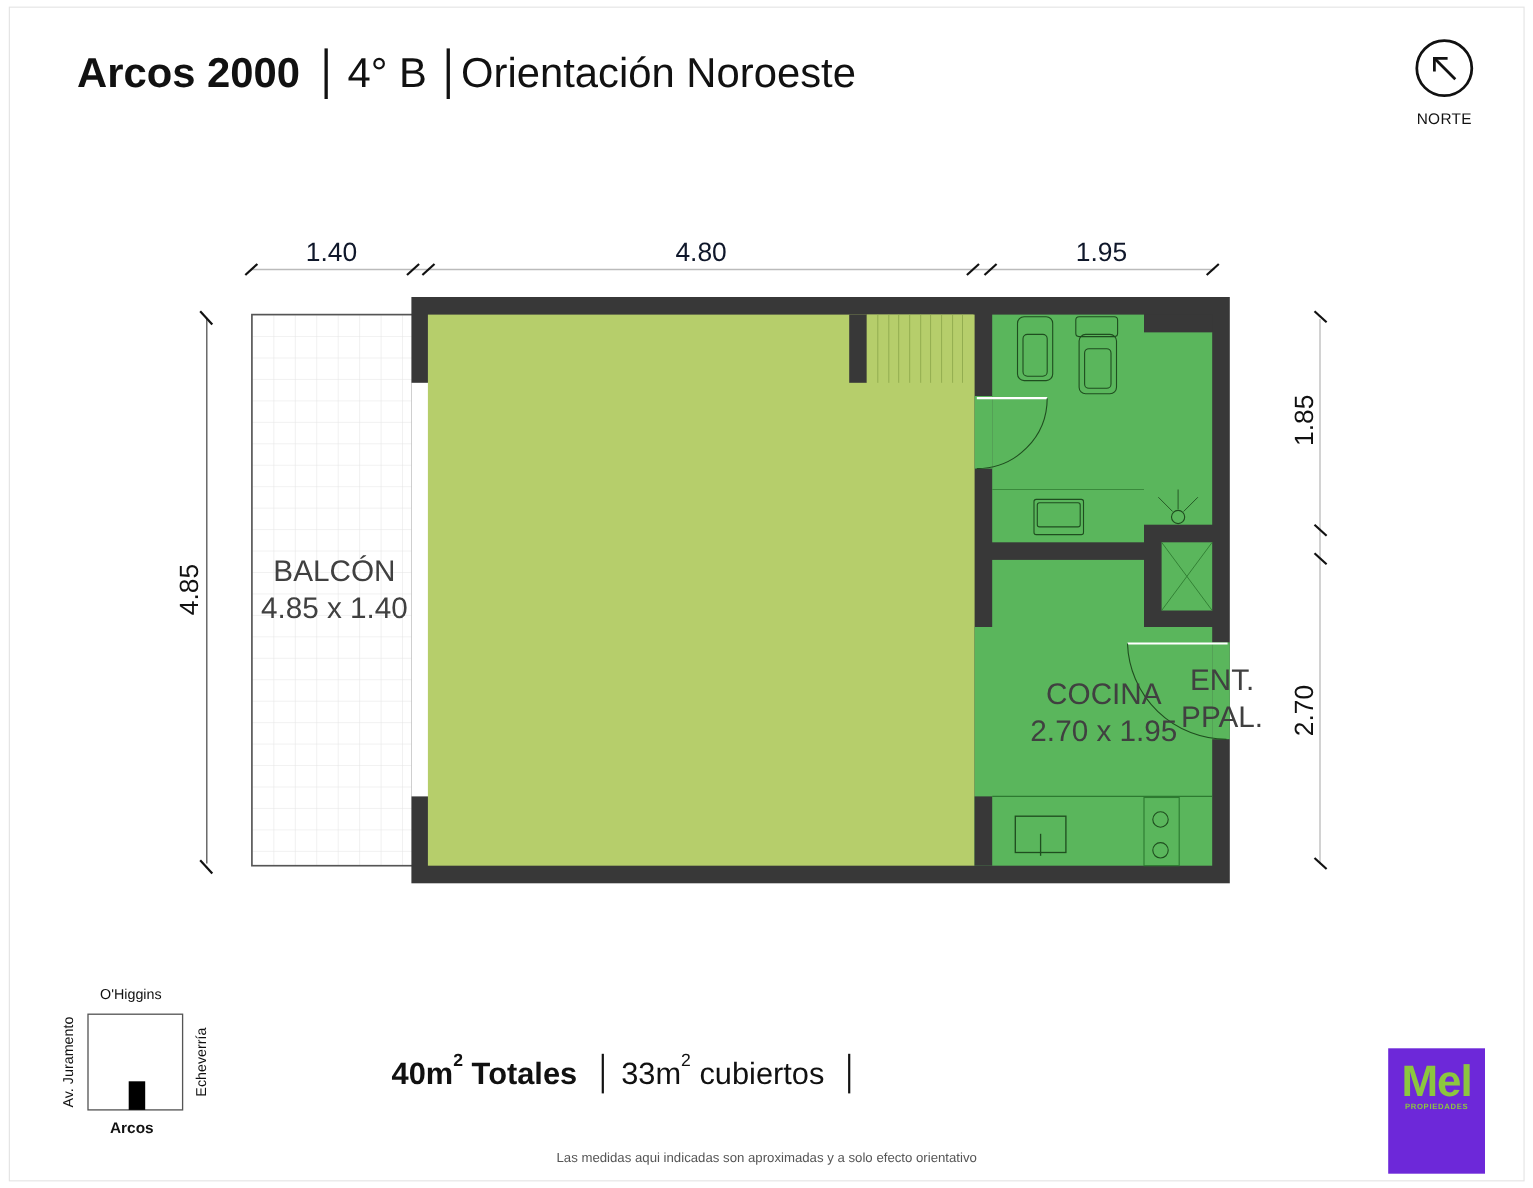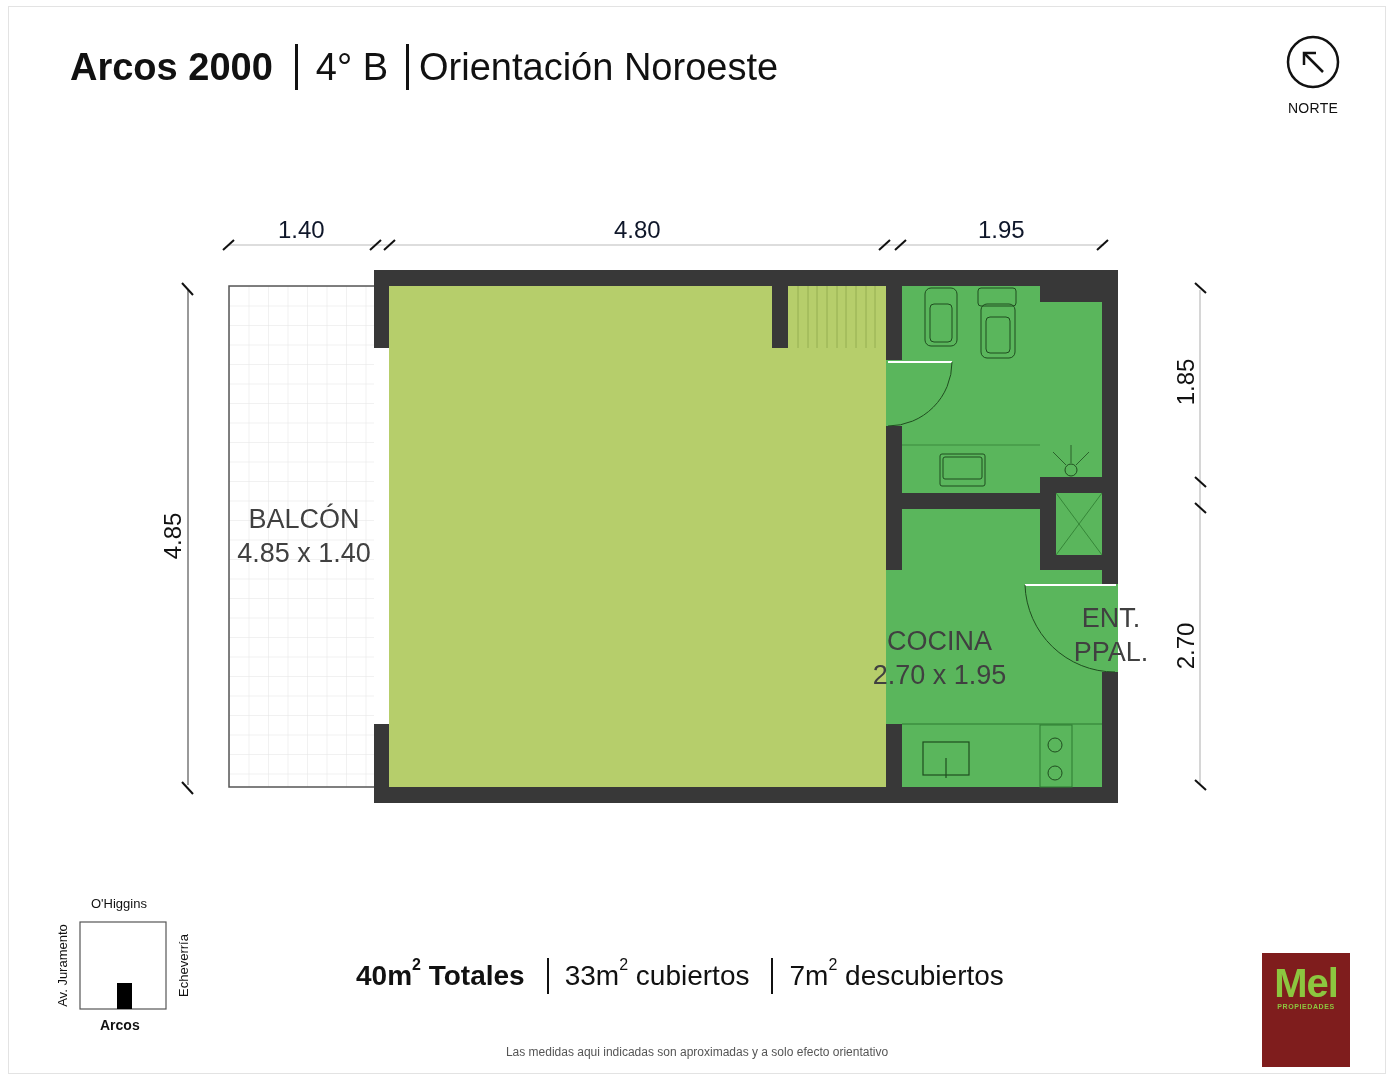--- a/index.html
+++ b/index.html
@@ -14,21 +14,21 @@
   svg.plan{position:absolute;left:0;top:0;}
   .lbl{position:absolute;text-align:center;font-size:27px;line-height:34px;color:#404040;white-space:nowrap;}
   .dim{position:absolute;font-size:24px;color:#0f172a;white-space:nowrap;}
   .dimv{position:absolute;font-size:24px;color:#111;white-space:nowrap;transform:rotate(-90deg);transform-origin:center;}
   .summary{position:absolute;left:356px;top:958px;font-size:28px;display:flex;align-items:center;white-space:nowrap;}
   .summary .b{font-weight:bold;}
   .summary sup{font-size:16px;vertical-align:top;position:relative;top:-4px;}
   .summary .bar{display:inline-block;width:2px;height:36px;background:#111;margin:0 16px 0 22px;}
   .disclaimer{position:absolute;left:0;width:1394px;top:1045px;text-align:center;font-size:12px;color:#555;}
   .loc{position:absolute;font-size:13px;color:#111;white-space:nowrap;}
-  .logo{position:absolute;left:1262px;top:953px;width:88px;height:114px;background:#7f1d1d;}
+  .logo{position:absolute;left:1262px;top:953px;width:88px;height:114px;background:#6d28d9;}
   .logo .mel{position:absolute;left:0;top:8px;width:88px;text-align:center;font-size:40px;font-weight:bold;color:#8cc63f;letter-spacing:-1px;}
   .logo .prop{position:absolute;left:0;top:50px;width:88px;text-align:center;font-size:7px;font-weight:bold;color:#8cc63f;letter-spacing:0.6px;}
 </style>
 </head>
 <body>
 
 <div class="frame"></div>
 
 <div class="title">
   <span class="b">Arcos 2000</span>
@@ -163,40 +163,39 @@
 <div class="dimv" style="left:150px;top:522px;">4.85</div>
 <div class="dimv" style="left:1163px;top:368px;">1.85</div>
 <div class="dimv" style="left:1163px;top:632px;">2.70</div>
 
 <div class="lbl" style="left:229px;top:502px;width:150px;">
   <div>BALCÓN</div>
   <div>4.85 x 1.40</div>
 </div>
 <div class="lbl" style="left:535px;top:497px;width:200px;">
 </div>
-<div class="lbl" style="left:862px;top:614px;width:155px;margin-top:10px;">
+<div class="lbl" style="left:926px;top:614px;width:155px;">
   <div>COCINA</div>
   <div>2.70 x 1.95</div>
 </div>
 <div class="lbl" style="left:1066px;top:569px;width:90px;margin-top:32px;">
   <div>ENT.</div>
   <div>PPAL.</div>
 </div>
 
 <div class="loc" style="left:91px;top:896px;">O'Higgins</div>
 <div class="loc" style="left:14px;top:958px;transform:rotate(-90deg);width:96px;text-align:center;">Av. Juramento</div>
 <div class="loc" style="left:144px;top:958px;transform:rotate(-90deg);width:78px;text-align:center;">Echeverría</div>
 <div class="loc" style="left:100px;top:1017px;font-weight:bold;font-size:14px;">Arcos</div>
 
 <div class="summary">
   <span class="b"><span>40m</span><sup>2</sup> <span>Totales</span></span>
   <span class="bar"></span>
   <span><span>33m</span><sup>2</sup> <span>cubiertos</span></span>
   <span class="bar"></span>
-  <span><span>7m</span><sup>2</sup> <span>descubiertos</span></span>
 </div>
 
 <div class="disclaimer">Las medidas aqui indicadas son aproximadas y a solo efecto orientativo</div>
 
 <div class="logo">
   <div class="mel">Mel</div>
   <div class="prop">PROPIEDADES</div>
 </div>
 
 </body></html>

